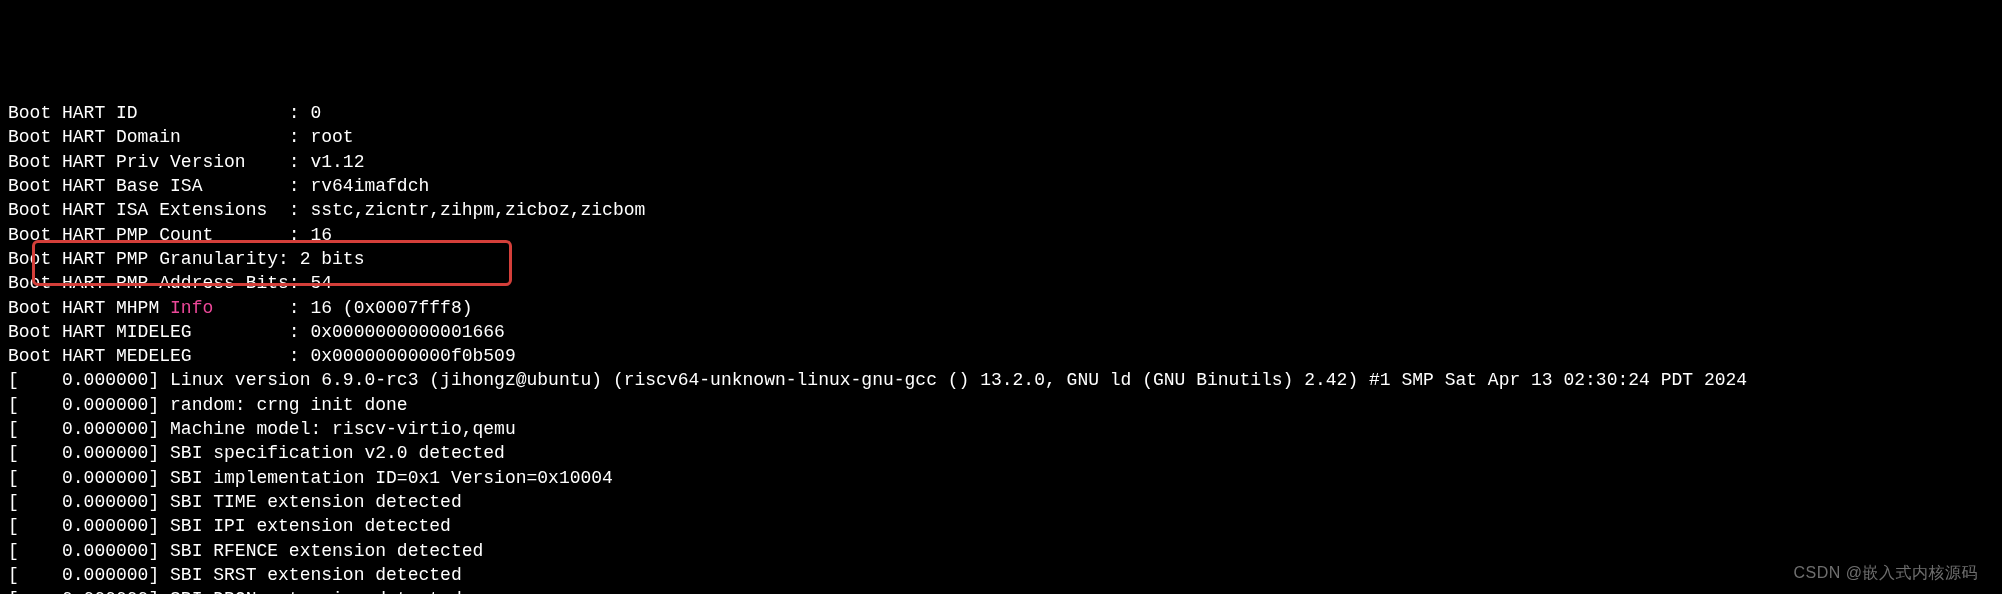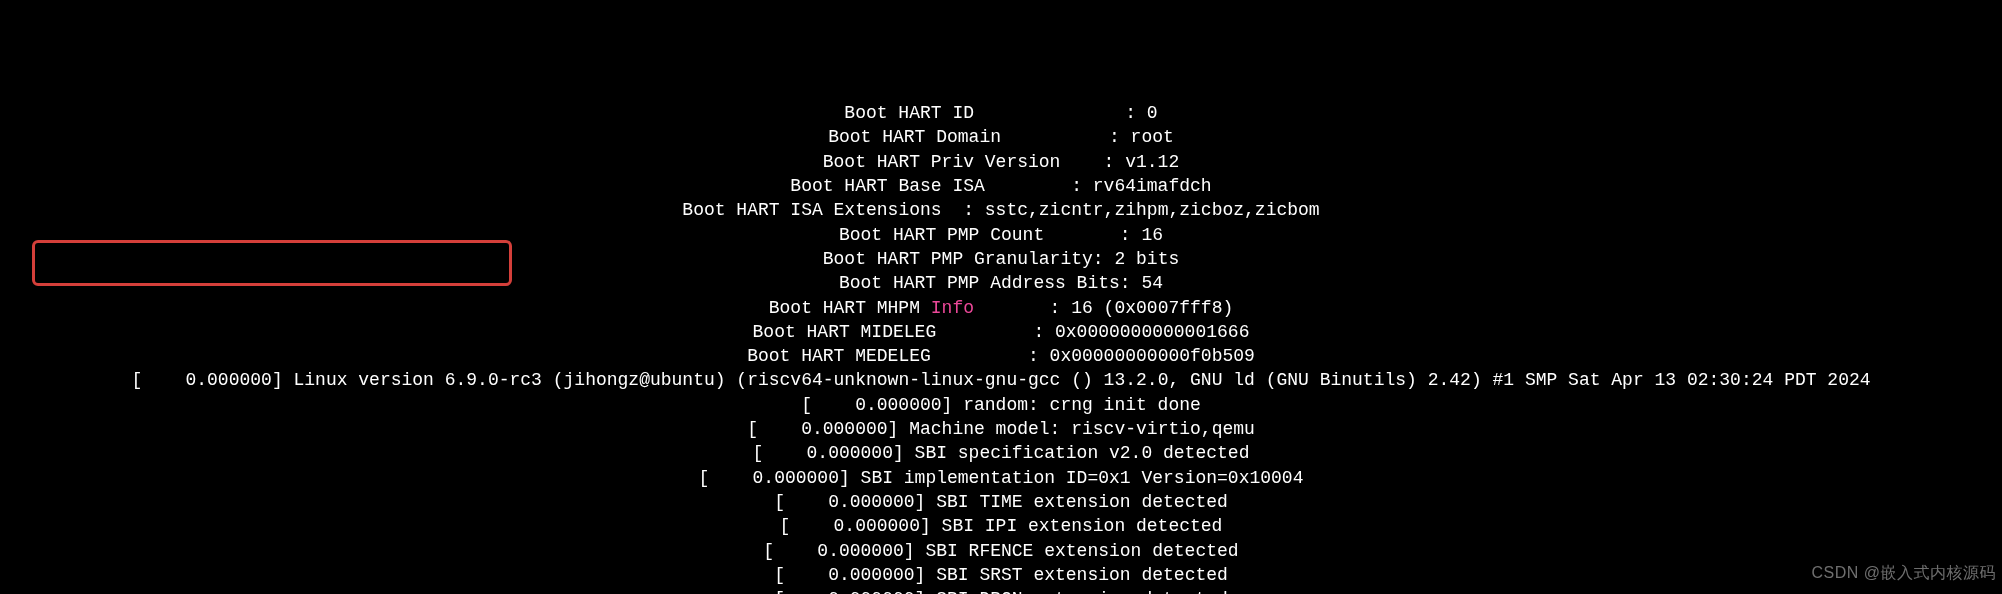--- a/index.html
+++ b/index.html
@@ -9,31 +9,31 @@
     font-family: 'Consolas', 'Courier New', monospace;
     font-size: 18px;
     line-height: 1.35;
     padding: 4px 8px;
     white-space: pre;
     overflow: hidden;
     width: 2002px;
     height: 594px;
     position: relative;
   }
-  .line { white-space: pre; text-align: center; }
+  .line { white-space: pre; }
   .info { color: #ec4899; }
   .highlight-box {
     position: absolute;
     border: 3px solid #d43f3a;
     border-radius: 6px;
     pointer-events: none;
   }
   .watermark {
     position: absolute;
-    right: 6px;
+    right: 24px;
     bottom: 10px;
     color: rgba(200,200,200,0.55);
     font-family: sans-serif;
     font-size: 16px;
     pointer-events: none;
     letter-spacing: 0.5px;
     text-align: center;
   }
 </style>
 </head>

